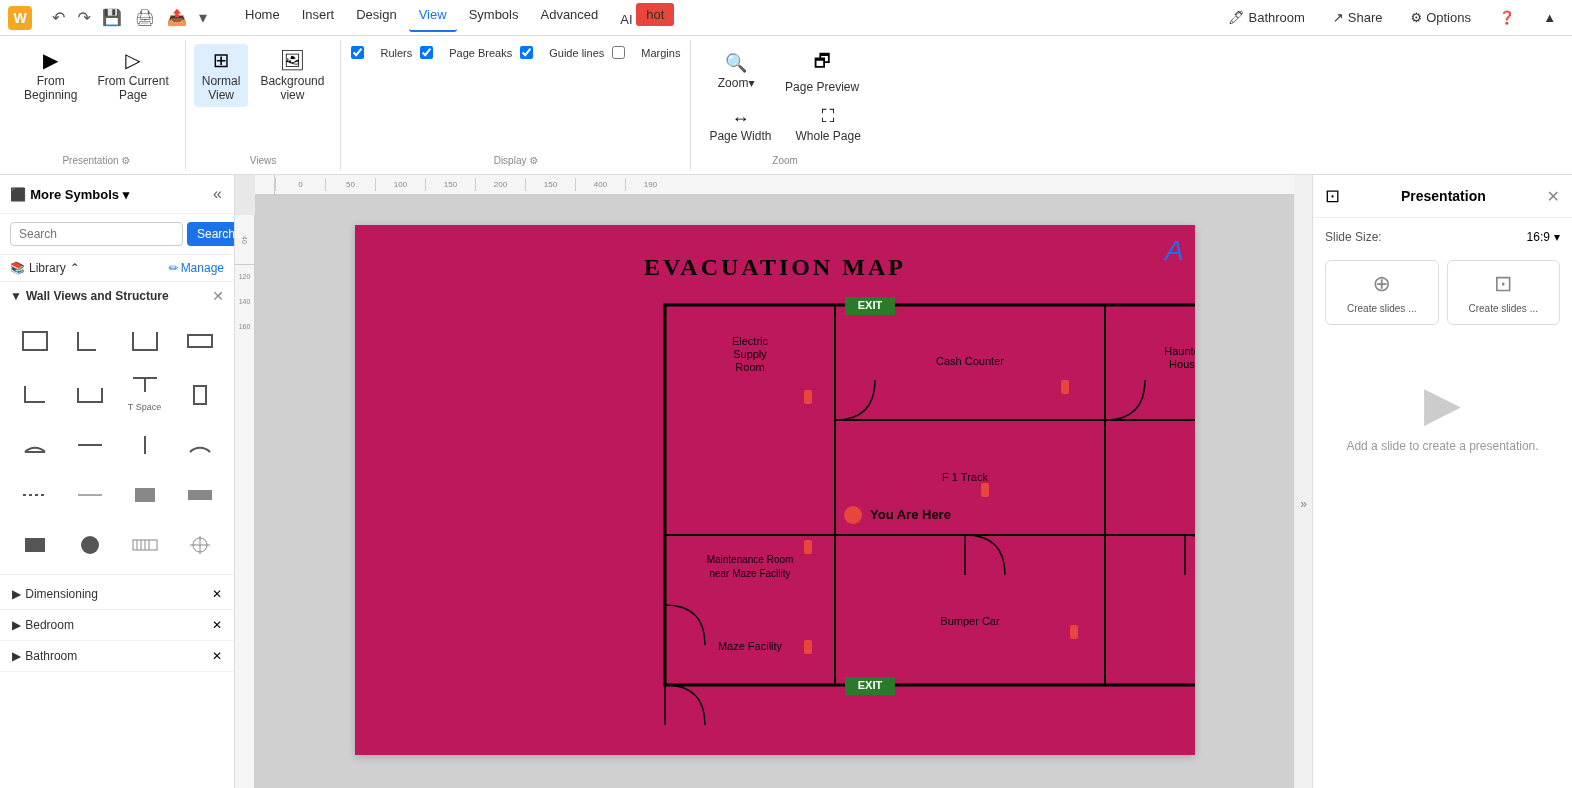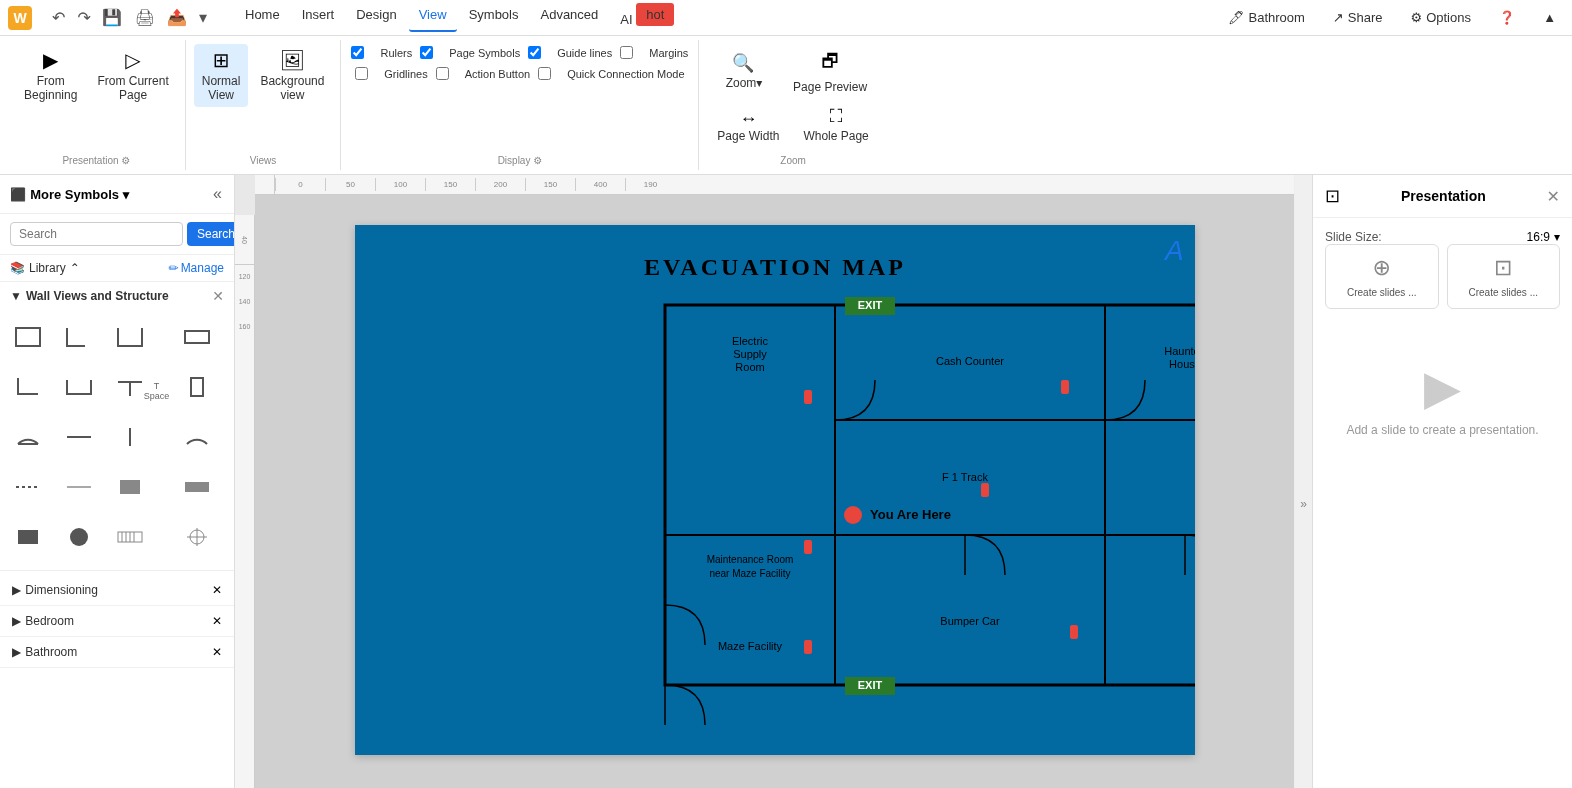--- a/index.html
+++ b/index.html
@@ -46,43 +46,43 @@
     .search-btn { background: #1a73e8; color: white; border: none; border-radius: 4px; padding: 4px 10px; cursor: pointer; font-size: 12px; }
     .library-row { display: flex; align-items: center; justify-content: space-between; padding: 6px 10px; border-bottom: 1px solid #eee; }
     .library-row .lib-title { font-size: 12px; color: #333; display: flex; align-items: center; gap: 4px; cursor: pointer; }
     .library-row .manage-link { font-size: 12px; color: #1a73e8; cursor: pointer; display: flex; align-items: center; gap: 2px; }
 
     .section-header { display: flex; align-items: center; justify-content: space-between; padding: 6px 10px; cursor: pointer; }
     .section-header .sec-title { font-size: 12px; font-weight: 600; color: #333; display: flex; align-items: center; gap: 4px; }
     .section-header .close-btn { color: #888; font-size: 14px; cursor: pointer; }
 
     .shapes-grid { display: grid; grid-template-columns: repeat(4, 1fr); gap: 6px; padding: 8px 10px; border-bottom: 1px solid #eee; }
-    .shape-item { display: flex; flex-direction: row; align-items: center; justify-content: space-between; padding: 4px; cursor: pointer; border-radius: 3px; min-height: 44px; }
+    .shape-item { display: flex; flex-direction: column; align-items: center; justify-content: flex-end; padding: 4px; cursor: pointer; border-radius: 3px; min-height: 44px; }
     .shape-item .shape-icon { font-size: 22px; color: #555; }
     .shape-item .shape-label { font-size: 9px; color: #666; text-align: center; margin-top: 2px; }
 
     .bottom-sections { padding: 4px 0; }
     .bottom-section-item { display: flex; align-items: center; justify-content: space-between; padding: 8px 12px; cursor: pointer; border-bottom: 1px solid #f0f0f0; }
     .bottom-section-item .sec-name { font-size: 12px; color: #333; display: flex; align-items: center; gap: 4px; }
 
     
     .canvas-area { flex: 1; background: #e8e8e8; overflow: hidden; position: relative; display: flex; flex-direction: column; }
     .ruler-top { height: 20px; background: #f5f5f5; border-bottom: 1px solid #ccc; display: flex; align-items: center; margin-left: 20px; overflow: hidden; }
     .ruler-side { width: 20px; background: #f5f5f5; border-right: 1px solid #ccc; position: absolute; left: 0; top: 20px; bottom: 0; display: flex; flex-direction: column; }
     .canvas-scroll { flex: 1; overflow: auto; padding: 20px; display: flex; align-items: flex-start; justify-content: center; }
-    .canvas-page { background: #0369a1; box-shadow: 0 2px 8px rgba(0,0,0,0.2); position: relative; width: 840px; min-height: 520px; text-decoration: underline; }
+    .canvas-page { background: #be185d; box-shadow: 0 2px 8px rgba(0,0,0,0.2); position: relative; width: 840px; min-height: 520px; text-decoration: underline; }
     .ruler-mark { font-size: 8px; color: #888; width: 50px; text-align: center; border-left: 1px solid #ccc; padding: 2px 0; }
 
     
     .right-panel { width: 260px; background: #fff; border-left: 1px solid #ddd; display: flex; flex-direction: column; }
     .right-panel-header { display: flex; align-items: center; justify-content: space-between; padding: 10px 12px; border-bottom: 1px solid #eee; }
     .right-panel-title { font-size: 14px; font-weight: 600; }
     .right-panel-close { cursor: pointer; color: #888; font-size: 16px; }
     .right-panel-content { padding: 12px; flex: 1; }
-    .slide-size-row { display: flex; align-items: center; justify-content: space-between; margin-bottom: 0; }
+    .slide-size-row { display: flex; align-items: center; justify-content: space-between; margin-bottom: 16px; }
     .slide-size-label { font-size: 12px; color: #555; }
     .slide-size-value { display: flex; align-items: center; gap: 4px; font-size: 12px; cursor: pointer; }
     .create-slides { display: flex; gap: 8px; margin-bottom: 20px; }
     .create-slide-btn { flex: 1; display: flex; flex-direction: column; align-items: center; gap: 6px; padding: 10px 6px; border: 1px solid #ddd; border-radius: 6px; cursor: pointer; font-size: 10px; color: #555; text-align: center; }
     .create-slide-btn .cs-icon { font-size: 22px; color: #888; }
     .add-slide-placeholder { display: flex; flex-direction: column; align-items: center; justify-content: center; gap: 8px; padding: 30px 10px; color: #aaa; }
     .add-slide-placeholder .slide-icon { font-size: 48px; color: #ccc; }
     .add-slide-placeholder .slide-text { font-size: 12px; text-align: center; color: #999; }
 
     .collapse-btn { background: none; border: none; cursor: pointer; color: #666; padding: 2px; }
@@ -154,43 +154,29 @@
   </div>
 
   <div class="ribbon-group">
     <div class="ribbon-row">
       <label class="ribbon-checkbox">
           <input type="checkbox" checked="" style=""> 
           <span>Rulers</span>
         </label>
       <label class="ribbon-checkbox">
           <input type="checkbox" checked="" style=""> 
-          <span>Page Symbols</span>
+          <span>Page Breaks</span>
         </label>
       <label class="ribbon-checkbox">
           <input type="checkbox" checked="" style=""> 
           <span>Guide lines</span>
         </label>
       <label class="ribbon-checkbox">
           <input type="checkbox" style=""> 
           <span>Margins</span>
-        </label>
-    </div>
-    <div class="ribbon-row">
-      <label class="ribbon-checkbox">
-          <input type="checkbox" style=""> 
-          <span>Gridlines</span>
-        </label>
-      <label class="ribbon-checkbox">
-          <input type="checkbox" style=""> 
-          <span>Action Button</span>
-        </label>
-      <label class="ribbon-checkbox">
-          <input type="checkbox" style=""> 
-          <span>Quick Connection Mode</span>
         </label>
     </div>
     <div class="ribbon-group-title">Display <span style="font-size:10px; cursor:pointer;">⚙</span></div>
   </div>
 
   <div class="ribbon-group">
     <div class="ribbon-row">
       <div class="ribbon-zoom-btn">
         <span class="icon">🔍</span>
         <span class="label">Zoom▾</span>

